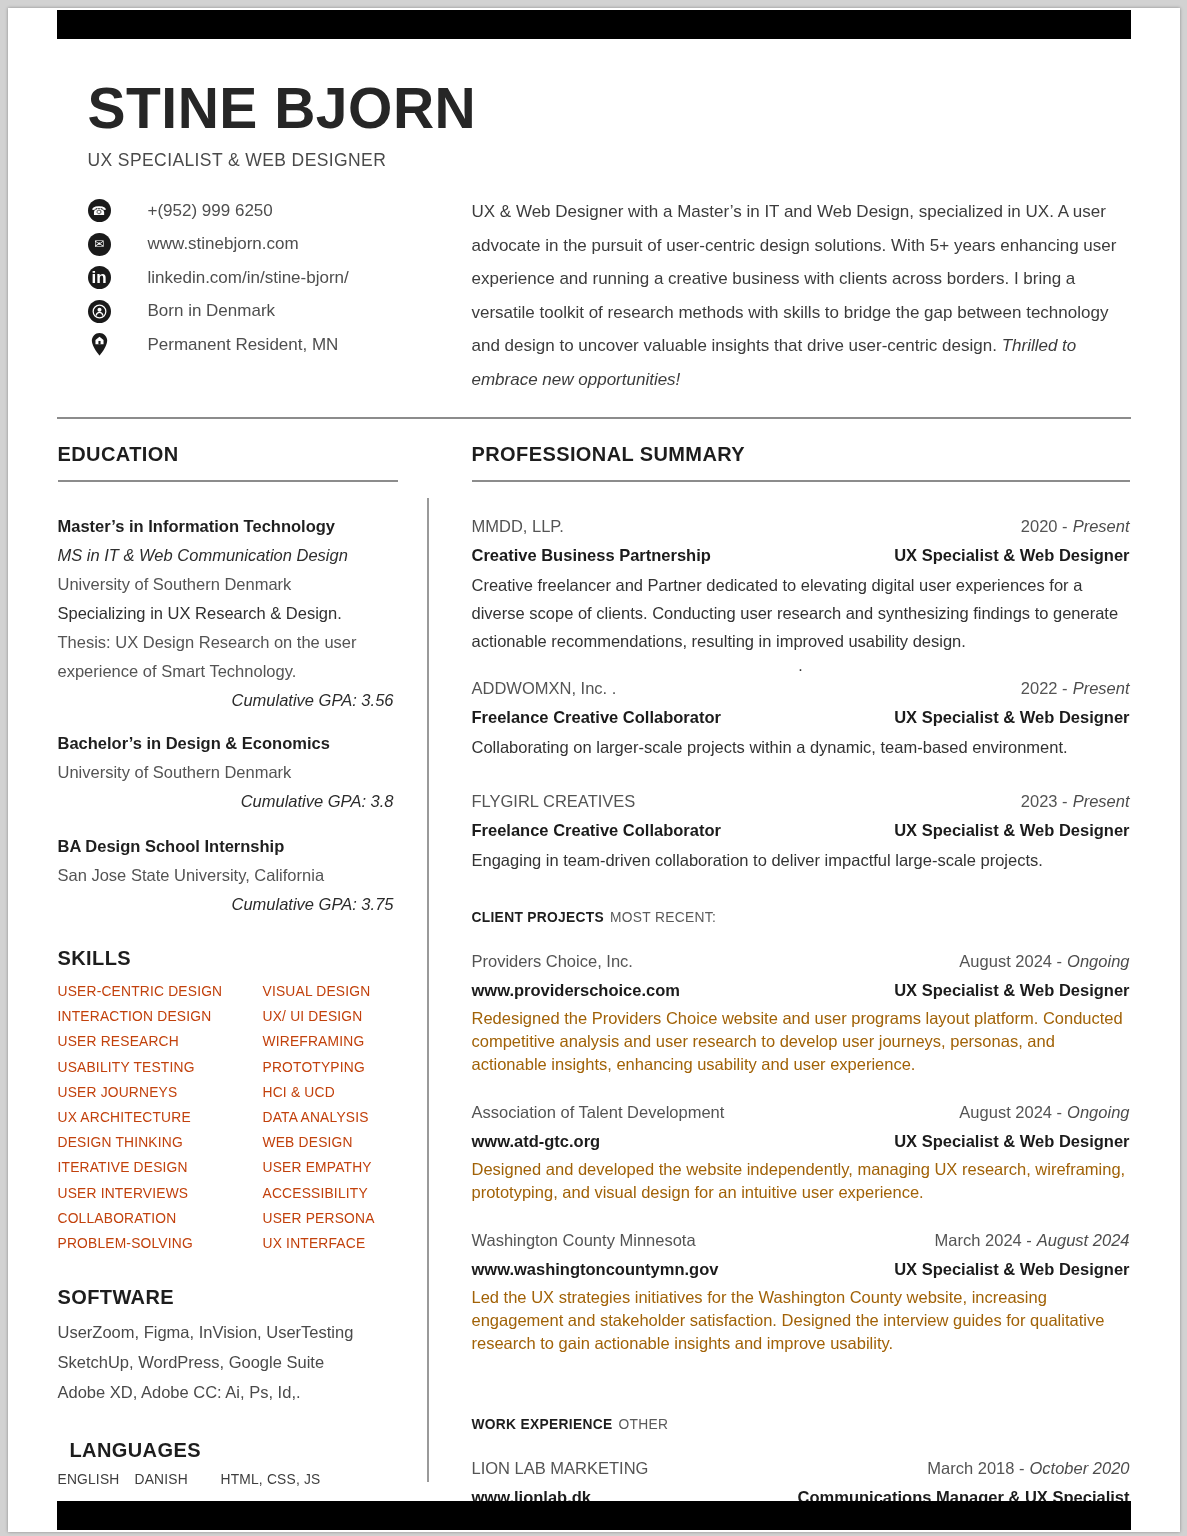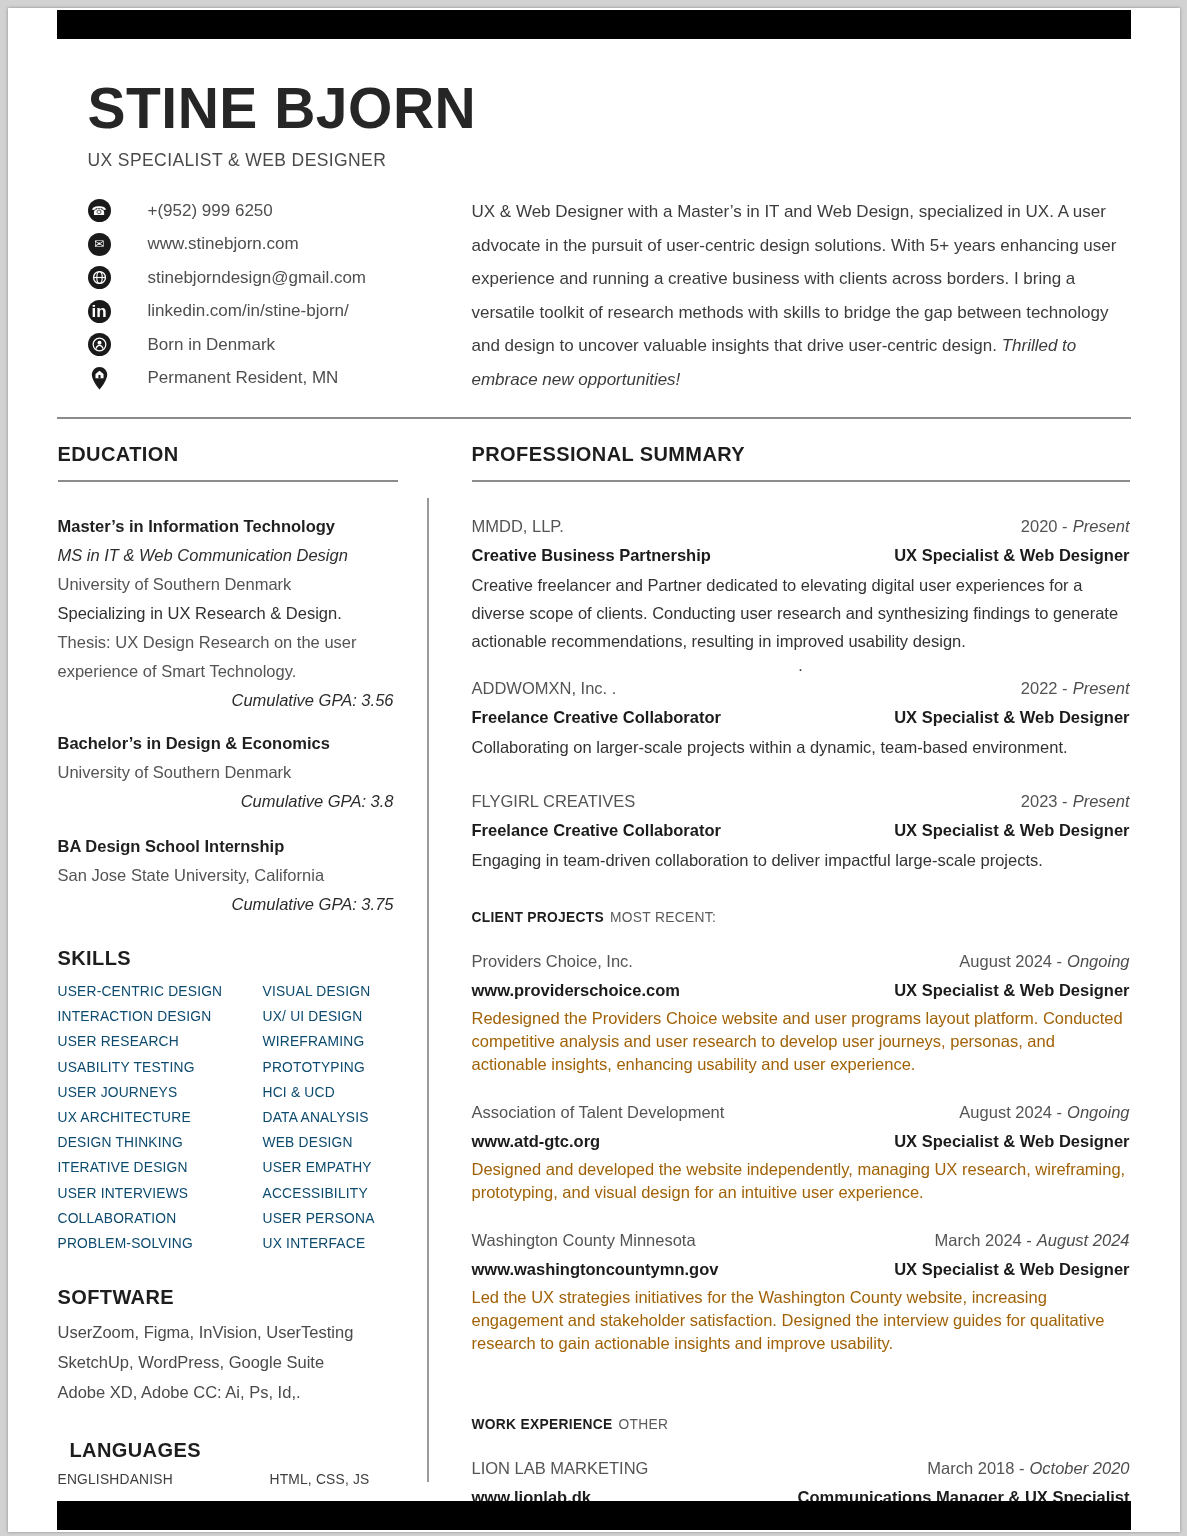--- a/index.html
+++ b/index.html
@@ -49,29 +49,29 @@
   .edu .it{font-style:italic;color:#2d2d2d;}
   .edu .gray{color:#545454;}
   .edu .focus{color:#303030;}
   .gpa{font-style:italic;color:#2b2b2b;text-align:right;padding-right:4px;}
 
   
   .h2-skills{margin-top:28px;}
   .skills-grid{display:flex;margin-top:9px;}
   .skcol{display:flex;flex-direction:column;}
   .skcol.first{width:205px;}
-  .skill{font-size:13.8px;line-height:25.2px;color:#0c4a6e;letter-spacing:.2px;white-space:nowrap;}
+  .skill{font-size:13.8px;line-height:25.2px;color:#c2410c;letter-spacing:.2px;white-space:nowrap;}
 
   
   .h2-soft{margin-top:30px;}
   .soft-block{margin-top:8px;}
   .soft-line{font-size:16.5px;line-height:30px;color:#4a4a4a;}
   .h2-lang{margin-top:32px;padding-left:12px;}
   .lang-row{display:flex;margin-top:10px;font-size:13.8px;color:#3e3e3e;letter-spacing:.2px;}
-  .lang-left{width:212px;display:flex;}
+  .lang-left{width:163px;display:flex;gap:15px;}
 
   
   .job{margin-top:30px;}
   .row-top{display:flex;justify-content:space-between;align-items:baseline;font-size:16.5px;color:#545454;line-height:29px;}
   .date{white-space:nowrap;}
   .date i{margin-left:5px;color:#4c4c4c;}
   .row-bold{display:flex;justify-content:space-between;font-weight:700;font-size:16.5px;color:#1b1b1b;line-height:29px;}
   .jdesc{margin-top:1px;font-size:16.5px;line-height:28px;color:#333;}
   .pdesc{margin-top:2px;font-size:16.5px;line-height:23px;color:#a16207;}
   .dotline{text-align:center;font-size:16px;color:#333;line-height:12px;margin-top:5px;}
@@ -95,31 +95,20 @@
       <div class="contact">
         <div class="c-row">
           <span class="cicon">☎</span>
           <span class="ctext">+(952) 999 6250</span>
         </div>
         <div class="c-row">
           <span class="cicon">✉</span>
           <span class="ctext">www.stinebjorn.com</span>
         </div>
         <div class="c-row">
-          <span class="cicon">
-            <svg width="23" height="23" viewBox="0 0 24 24">
-                <circle cx="12" cy="12" r="11" fill="#1a1a1a"></circle>
-                <circle cx="12" cy="12" r="6.2" fill="none" stroke="#fff" stroke-width="1.4"></circle>
-                <ellipse cx="12" cy="12" rx="2.8" ry="6.2" fill="none" stroke="#fff" stroke-width="1.2"></ellipse>
-                <line x1="5.8" y1="12" x2="18.2" y2="12" stroke="#fff" stroke-width="1.2"></line>
-              </svg>
-          </span>
-          <span class="ctext">stinebjorndesign@gmail.com</span>
-        </div>
-        <div class="c-row">
           <span class="cicon" style="font-weight:bold;font-size:17px;">in</span>
           <span class="ctext">linkedin.com/in/stine-bjorn/</span>
         </div>
         <div class="c-row">
           <span class="cicon">
             <svg width="23" height="23" viewBox="0 0 24 24">
                 <circle cx="12" cy="12" r="11" fill="#1a1a1a"></circle>
                 <circle cx="12" cy="12" r="6.6" fill="none" stroke="#fff" stroke-width="1.3"></circle>
                 <circle cx="12" cy="10.1" r="2.1" fill="#fff"></circle>
                 <path d="M8.4 16.4c.5-2.3 1.9-3.4 3.6-3.4s3.1 1.1 3.6 3.4" fill="none" stroke="#fff" stroke-width="1.3"></path>

